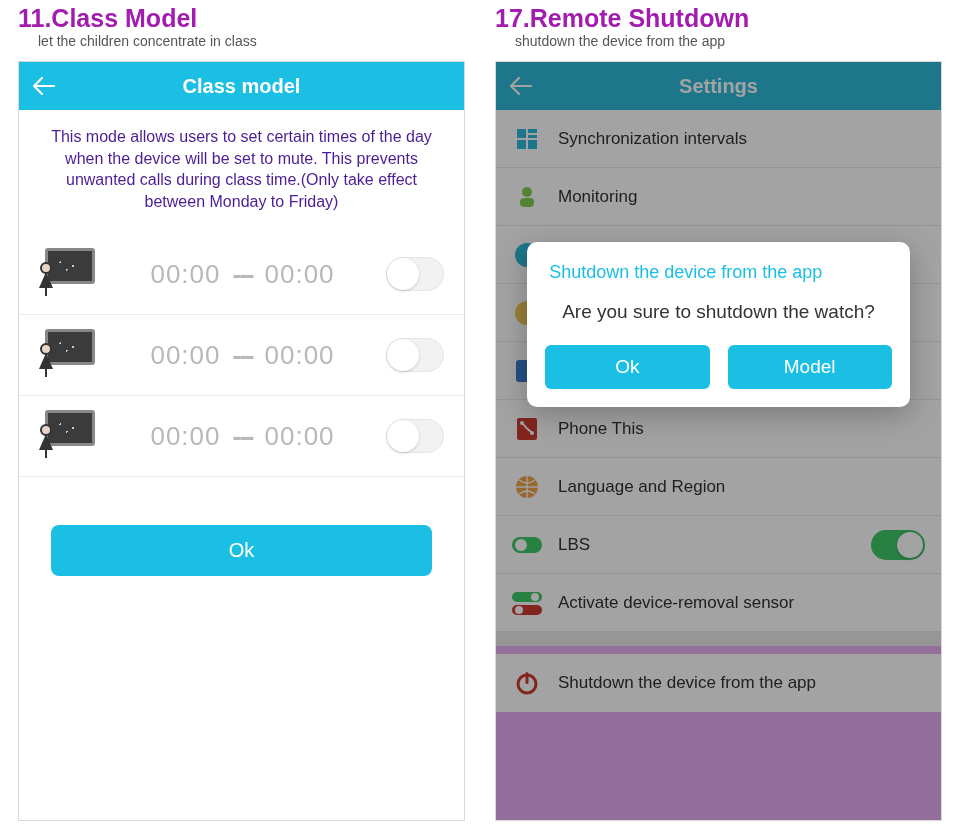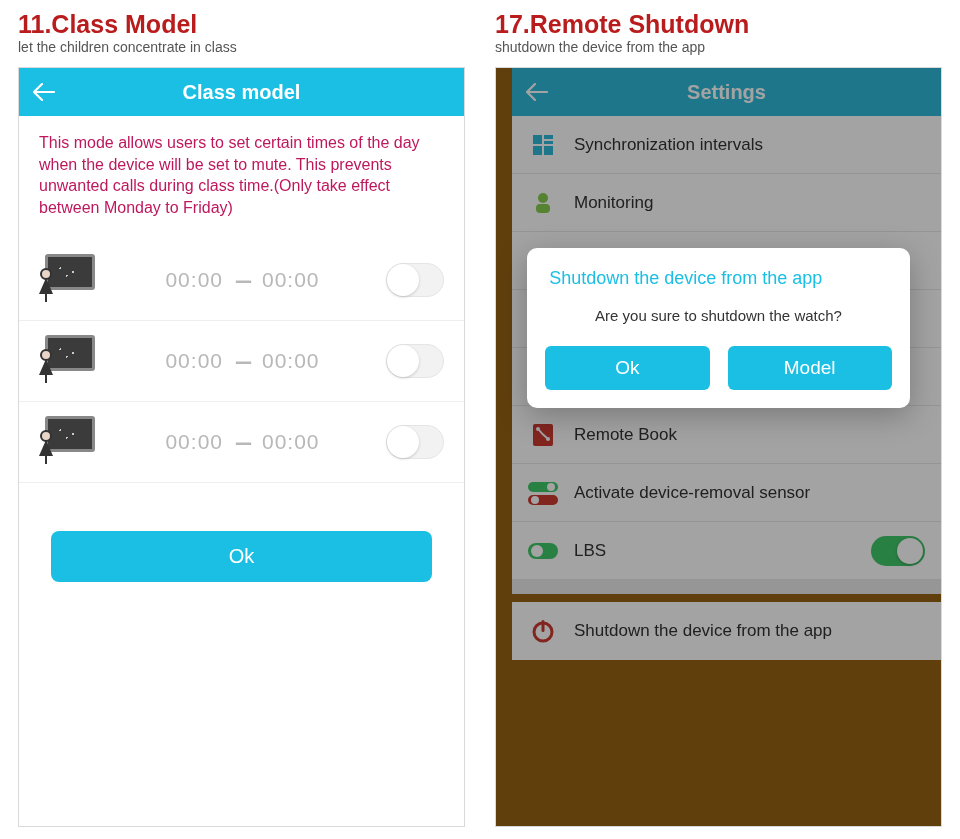--- a/index.html
+++ b/index.html
@@ -16,27 +16,28 @@
     padding: 0 18px;
   }
   .col {
     flex: 1;
     display: flex;
     flex-direction: column;
   }
   .section-title {
     font-size: 25px;
     font-weight: 700;
-    color: #b91c1c;
-    margin-top: 10px;
+    color: #a21caf;
+    margin-top: 4px;
   }
   .section-sub {
     font-size: 14px;
     color: #555;
     margin-bottom: 12px;
+    margin-left: 20px;
   }
   .phone {
     border: 1px solid #d9d9d9;
     background: #fff;
     height: 760px;
     position: relative;
     overflow: hidden;
   }
   
   .app-bar {
@@ -56,24 +57,24 @@
     top: 50%;
     transform: translateY(-50%);
     cursor: pointer;
   }
   .back svg { display: block; }
   
   .cm-body {
     padding: 16px 20px 0 20px;
   }
   .cm-note {
-    color: #be185d;
+    color: #4c1d95;
     font-size: 16px;
     line-height: 1.35;
-    text-align: left;
+    text-align: center;
     margin-bottom: 22px;
   }
   .cm-row {
     display: flex;
     align-items: center;
     padding: 14px 0;
     gap: 12px;
   }
   .cm-sep {
     height: 1px;
@@ -124,21 +125,21 @@
   .chalk-girl .leg{
     width:2px;height:8px;background:#333;margin:0 auto;
   }
   .cm-times {
     flex: 1;
     display: flex;
     align-items: center;
     justify-content: center;
     gap: 12px;
     color: #b8b8b8;
-    font-size: 21px;
+    font-size: 26px;
     letter-spacing: 1px;
   }
   .cm-dash { letter-spacing: -2px; font-weight:700; }
   .toggle-off {
     width: 58px; height: 34px;
     background: #f2f2f2;
     border-radius: 17px;
     border: 1px solid #e5e5e5;
     position: relative;
     cursor: pointer;
@@ -160,23 +161,22 @@
     text-align: center;
     font-size: 20px;
     padding: 14px 0;
     cursor: pointer;
   }
 
   
   .phone-dim {
     position: absolute;
     inset: 0;
-    background: #a16207;
+    background: #f0abfc;
     filter: brightness(0.78) saturate(0.85);
-    padding-left: 16px;
   }
   .settings-list{
     padding-top:0;
   }
   .set-row{
     display:flex;
     align-items:center;
     height:58px;
     padding:0 16px;
     gap:16px;
@@ -216,21 +216,21 @@
     box-shadow:0 8px 30px rgba(0,0,0,.25);
   }
   .dialog-title{
     color:#1abfe3;
     font-size:18px;
     margin-bottom:18px;
     padding-left:4px;
   }
   .dialog-msg{
     color:#333;
-    font-size:15px;
+    font-size:19px;
     text-align:center;
     margin-bottom:22px;
   }
   .dialog-btns{
     display:flex; gap:18px;
   }
   .dbtn{
     flex:1;
     background:#1abfe3;
     color:#fff;
@@ -394,45 +394,54 @@
 
           <div class="set-row">
             <span class="set-icon">
               <svg width="26" height="26">
                   <rect x="3" y="2" width="20" height="22" rx="2" fill="#e0352b"></rect>
                   <path d="M9 8 q3 4 8 8" stroke="#fff" stroke-width="2" fill="none"></path>
                   <circle cx="8" cy="7" r="2" fill="#fff"></circle>
                   <circle cx="18" cy="17" r="2" fill="#fff"></circle>
                 </svg>
             </span>
-            <span class="set-label">Remote Book</span>
-          </div>
-
+            <span class="set-label">Phone This</span>
+          </div>
+
+          <div class="set-row">
+            <span class="set-icon">
+              <svg width="26" height="26">
+                  <circle cx="13" cy="13" r="11" fill="#f8a13a"></circle>
+                  <path d="M2 13 h22 M13 2 v22 M5 6 q8 6 16 0 M5 20 q8 -6 16 0" stroke="#fff" stroke-width="1.3" fill="none"></path>
+                </svg>
+            </span>
+            <span class="set-label">Language and Region</span>
+          </div>
+
+          <div class="set-row">
+            <span class="set-icon">
+              <svg width="30" height="20">
+                  <rect x="0" y="2" width="30" height="16" rx="8" fill="#2fcf5f"></rect>
+                  <circle cx="9" cy="10" r="6" fill="#fff"></circle>
+                </svg>
+            </span>
+            <span class="set-label">LBS</span>
+            <div class="toggle-on"></div>
+          </div>
 
           <div class="set-row">
             <span class="set-icon">
               <svg width="30" height="26">
                   <rect x="0" y="2" width="30" height="10" rx="5" fill="#2fcf5f"></rect>
                   <circle cx="23" cy="7" r="4" fill="#fff"></circle>
                   <rect x="0" y="15" width="30" height="10" rx="5" fill="#e0352b"></rect>
                   <circle cx="7" cy="20" r="4" fill="#fff"></circle>
                 </svg>
             </span>
             <span class="set-label">Activate device-removal sensor</span>
-          </div>
-
-          <div class="set-row">
-            <span class="set-icon">
-              <svg width="30" height="20">
-                  <rect x="0" y="2" width="30" height="16" rx="8" fill="#2fcf5f"></rect>
-                  <circle cx="9" cy="10" r="6" fill="#fff"></circle>
-                </svg>
-            </span>
-            <span class="set-label">LBS</span>
-            <div class="toggle-on"></div>
           </div>
 
           <div class="set-row gap-row"></div>
 
           <div class="set-row last">
             <span class="set-icon">
               <svg width="26" height="26" viewBox="0 0 26 26">
                   <circle cx="13" cy="14" r="9" stroke="#e0352b" stroke-width="3" fill="none"></circle>
                   <rect x="11.5" y="2" width="3" height="12" rx="1.5" fill="#e0352b"></rect>
                 </svg>

